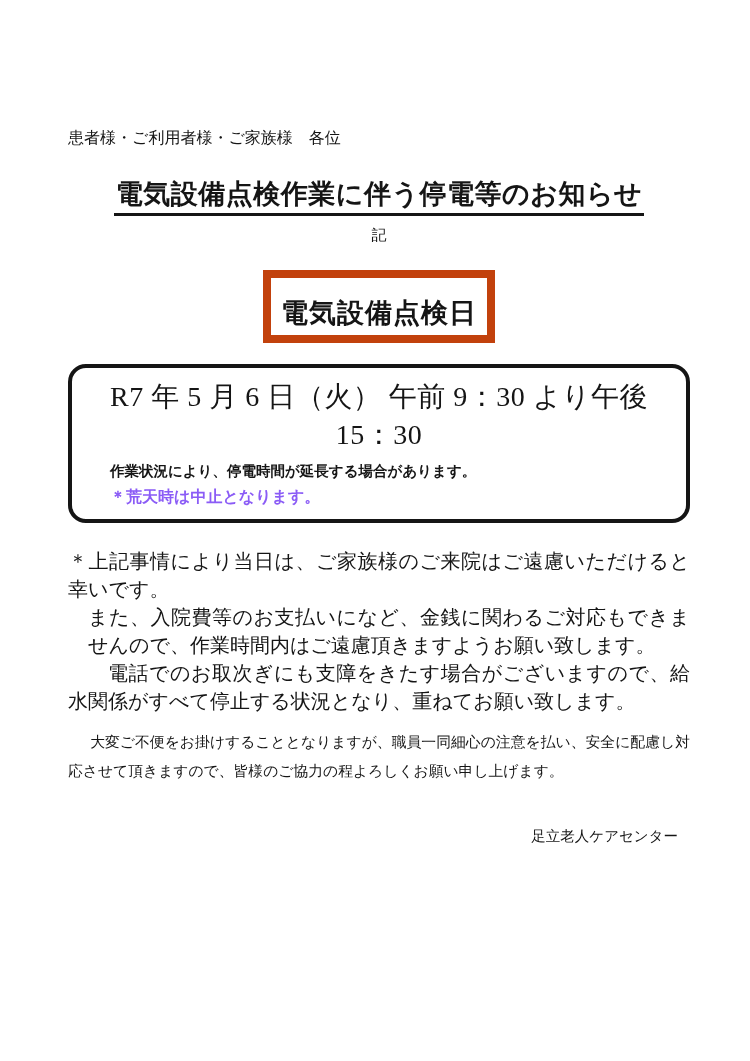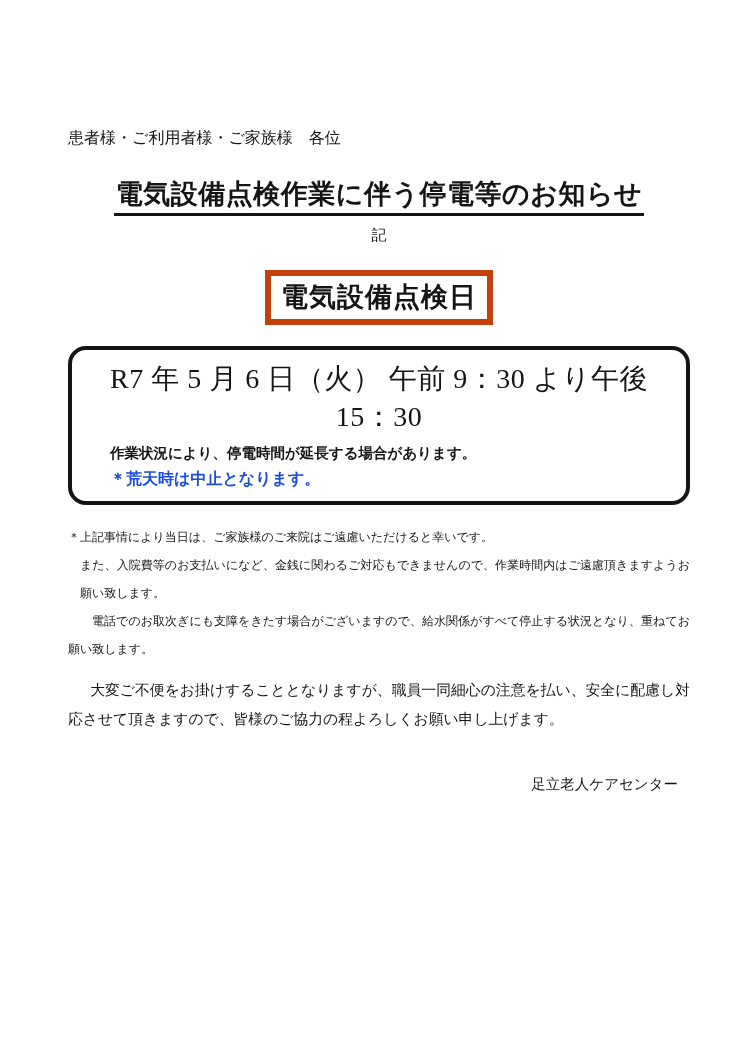--- a/index.html
+++ b/index.html
@@ -19,37 +19,37 @@
     line-height: 1.25;
   }
   .para-group { margin-top: 31px; }
   .body-para {
     margin: 0; font-size: 14.8px; line-height: 29px;
     text-align: justify; text-justify: inter-ideograph; text-indent: 1em;
   }
   .ki { text-align: center; font-size: 15px; line-height: 22px; margin-top: 8px; }
   .heading-wrap { text-align: center; margin-top: 24px; }
   .section-heading {
-    display: inline-block; border: 6px solid #c2410c; font-size: 27px;
-    font-weight: bold; padding: 5px 10px 4px; letter-spacing: 1px; line-height: 1.25;
+    display: inline-block; border: 8px solid #c2410c; font-size: 27px;
+    font-weight: bold; padding: 19px 10px 4px; letter-spacing: 1px; line-height: 1.25;
   }
   .schedule-box {
     margin-top: 21px; border: 4px solid #151515; border-radius: 18px;
     padding: 10px 14px 10px;
   }
   .schedule-datetime {
     text-align: center; font-size: 28px; line-height: 38px; letter-spacing: 0.5px;
   }
   .schedule-note {
     font-size: 14.5px; font-weight: bold; margin: 6px 0 0 24px; line-height: 22px;
   }
   .schedule-warning {
     font-size: 16px; font-weight: bold; margin: 3px 0 0 24px; line-height: 24px;
   }
-  .notes { margin-top: 18px; font-size: 12px; line-height: 28px; }
+  .notes { margin-top: 24px; font-size: 20px; line-height: 28px; }
   .note { margin: 0; text-align: justify; text-justify: inter-ideograph; }
   .note-second { padding-left: 1em; }
   .note-third { text-indent: 2em; }
   .closing { margin-top: 13px; text-indent: 1.5em; }
   .end-marker { text-align: right; font-size: 15px; line-height: 22px; margin-top: 10px; }
   .signature { margin-top: 36px; text-align: right; font-size: 14.5px; line-height: 29px; }
   .sig-line2 { padding-right: 12px; }
 </style>
 </head>
 <body>
@@ -66,21 +66,21 @@
 
   <div class="ki">記</div>
 
   <div class="heading-wrap">
     <span class="section-heading">電気設備点検日</span>
   </div>
 
   <div class="schedule-box">
     <div class="schedule-datetime">R7 年 5 月 6 日（火） 午前 9：30 より午後 15：30</div>
     <div class="schedule-note">作業状況により、停電時間が延長する場合があります。</div>
-    <div class="schedule-warning" style="color: #1d4ed8;">＊荒天時は中止となります。</div>
+    <div class="schedule-warning" style="color: #8b5cf6;">＊荒天時は中止となります。</div>
   </div>
 
   <div class="notes">
     <p class="note">＊上記事情により当日は、ご家族様のご来院はご遠慮いただけると幸いです。</p>
     <p class="note note-second">また、入院費等のお支払いになど、金銭に関わるご対応もできませんので、作業時間内はご遠慮頂きますようお願い致します。</p>
     <p class="note note-third">電話でのお取次ぎにも支障をきたす場合がございますので、給水関係がすべて停止する状況となり、重ねてお願い致します。</p>
   </div>
 
   <p class="body-para closing">大変ご不便をお掛けすることとなりますが、職員一同細心の注意を払い、安全に配慮し対応させて頂きますので、皆様のご協力の程よろしくお願い申し上げます。</p>
 

